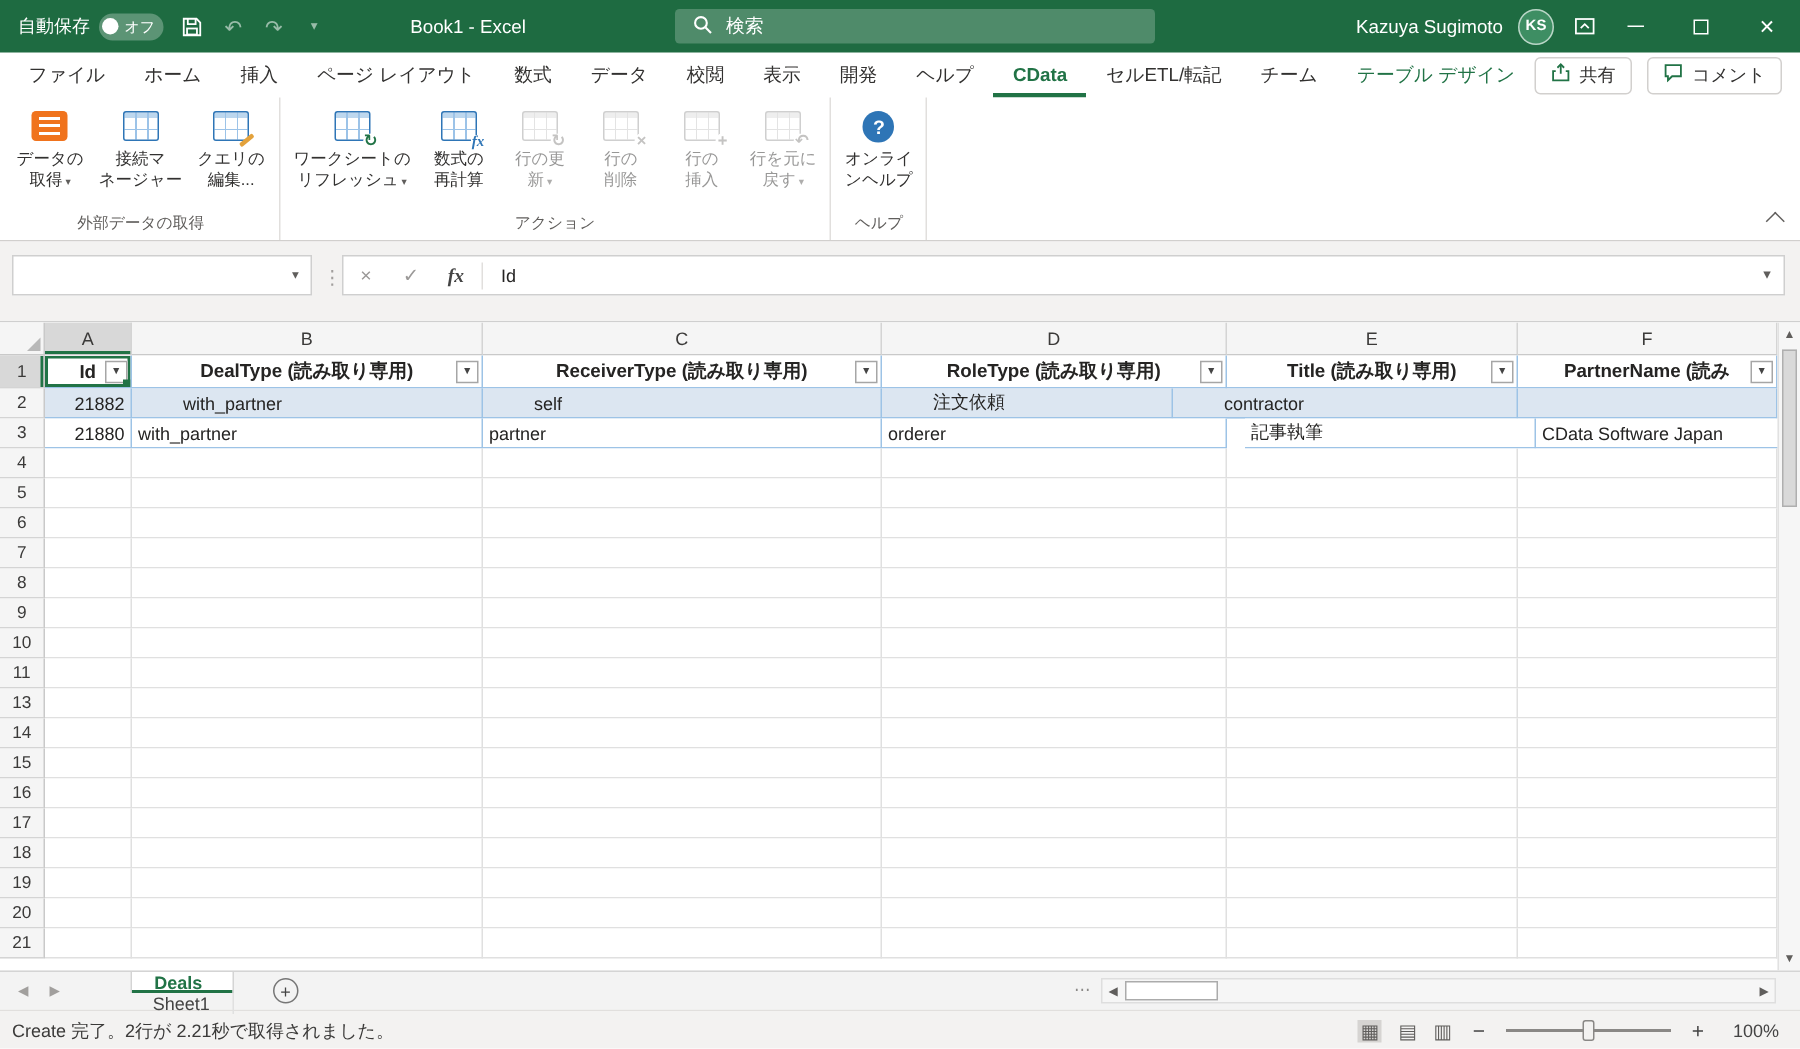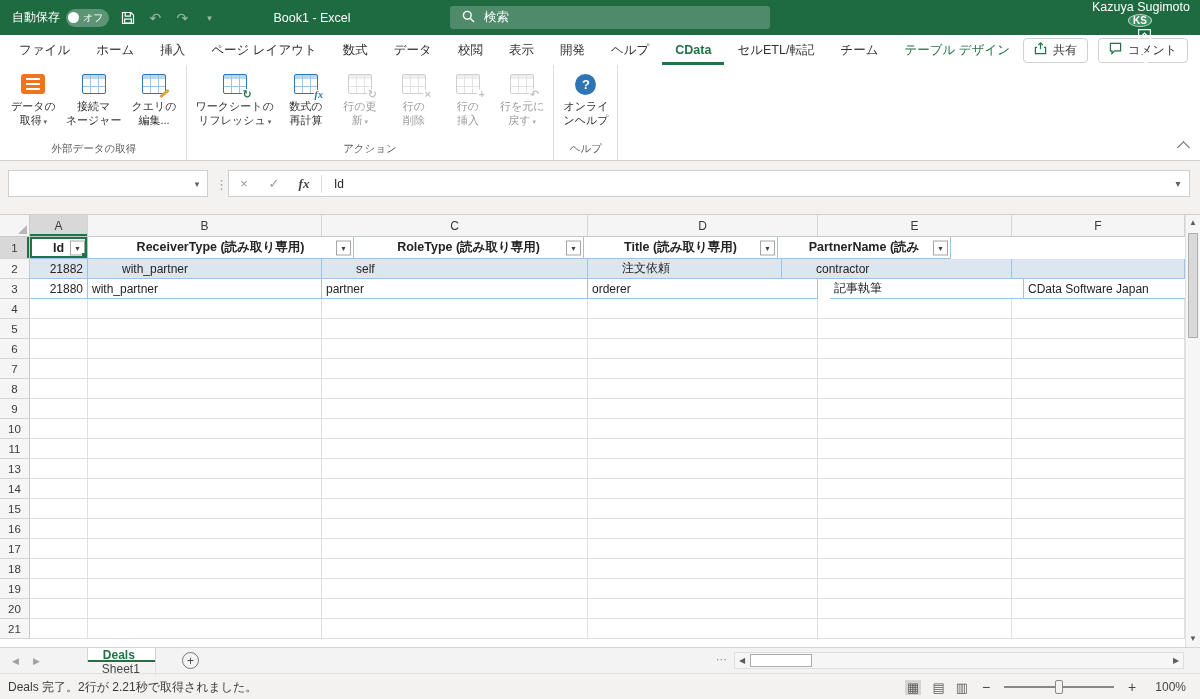--- a/index.html
+++ b/index.html
@@ -12,21 +12,21 @@
   .autosave{display:flex;align-items:center;gap:6px;font-size:12px;}
   .as-pill{display:flex;align-items:center;gap:4px;background:rgba(255,255,255,.28);border-radius:9px;padding:2px 6px 2px 2px;}
   .as-knob{width:11px;height:11px;border-radius:50%;background:#fff;display:inline-block;}
   .as-state{font-size:10px;}
   .tb-ic{display:flex;align-items:center;justify-content:center;min-width:16px;}
   .dim{opacity:.55;}
   .glyph{font-size:14px;line-height:1;}
   .small{font-size:9px;}
   .tb-title{margin-left:56px;font-size:12.5px;white-space:nowrap;}
   .tb-search{position:absolute;left:450px;top:6px;width:320px;height:23px;background:rgba(255,255,255,.22);border-radius:3px;display:flex;align-items:center;gap:9px;padding-left:12px;font-size:12.5px;box-sizing:border-box;}
-  .tb-right{margin-left:auto;display:flex;align-items:center;height:100%;flex-direction:column;}
+  .tb-right{margin-left:auto;display:flex;align-items:center;height:100%;}
   .tb-user{font-size:12.5px;margin-right:10px;white-space:nowrap;}
   .tb-avatar{width:24px;height:24px;border-radius:50%;background:#3E8E63;border:1px solid rgba(255,255,255,.65);display:flex;align-items:center;justify-content:center;font-size:10px;font-weight:bold;margin-right:12px;box-sizing:border-box;}
   .tb-opt{margin-right:4px;}
   .wbtn{width:44px;height:35px;display:flex;align-items:center;justify-content:center;font-size:17px;}
   .mini{width:11px;height:1.5px;background:#fff;display:inline-block;}
   .maxi{width:10px;height:10px;border:1.2px solid #fff;display:inline-block;box-sizing:border-box;}
 
   
   .tabrow{height:30px;flex:none;background:#fff;display:flex;align-items:stretch;}
   .rtabs{display:flex;padding-left:6px;}
@@ -371,20 +371,26 @@
           <div class="chdr" style="width: 173px;">F</div>
         </div>
         <div class="row hdr-row">
           <div class="rhdr sel">1</div>
           <div class="cell hcell in-t selcell" style="width: 58px;">
             <span class="htxt">Id</span>
             <span class="filter-btn">
               <span class="fch">▼</span>
             </span>
           </div>
+          <div class="cell hcell in-t" style="width: 234px;">
+            <span class="htxt">DealType (読み取り専用)</span>
+            <span class="filter-btn">
+              <span class="fch">▼</span>
+            </span>
+          </div>
           <div class="cell hcell in-t" style="width: 266px;">
             <span class="htxt">ReceiverType (読み取り専用)</span>
             <span class="filter-btn">
               <span class="fch">▼</span>
             </span>
           </div>
           <div class="cell hcell in-t" style="width: 230px;">
             <span class="htxt">RoleType (読み取り専用)</span>
             <span class="filter-btn">
               <span class="fch">▼</span>
@@ -594,21 +600,21 @@
       </div>
     <span class="tsplit">⋯</span>
     <div class="hscroll">
       <span class="sarrow">◀</span>
       <span class="hthumb"></span>
       <span class="sarrow hright">▶</span>
     </div>
   </div>
 
   <div class="statusbar">
-    <span class="sb-msg">Deals 完了。2行が 2.21秒で取得されました。</span>
+    <span class="sb-msg">Create 完了。2行が 2.21秒で取得されました。</span>
     <div class="sb-right">
       <span class="vic sel">▦</span>
       <span class="vic">▤</span>
       <span class="vic">▥</span>
       <span class="zbtn">−</span>
       <div class="zslider">
           <span class="zthumb"></span>
         </div>
       <span class="zbtn">+</span>
       <span class="zlabel">100%</span>

